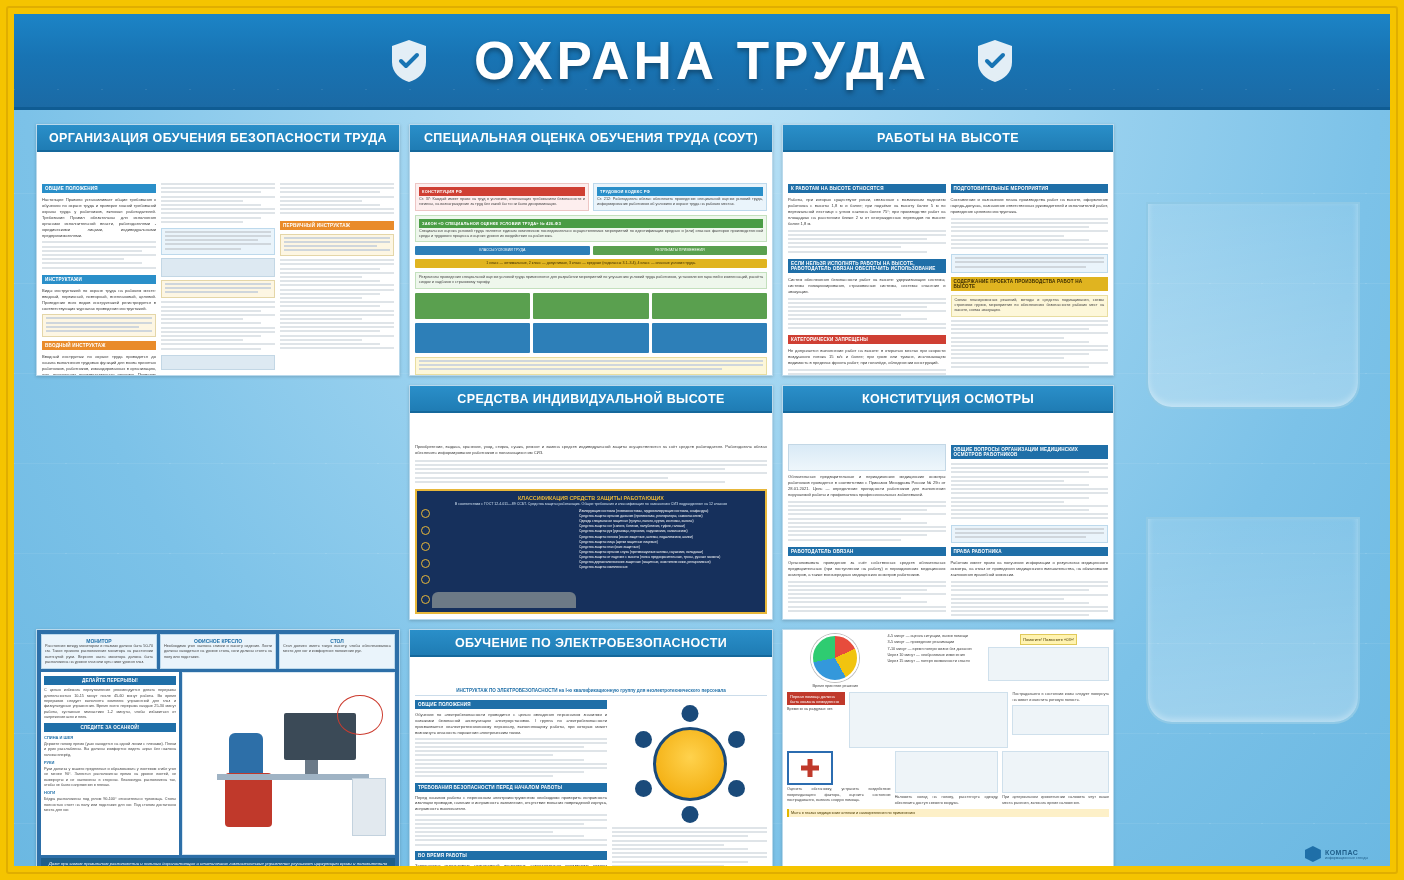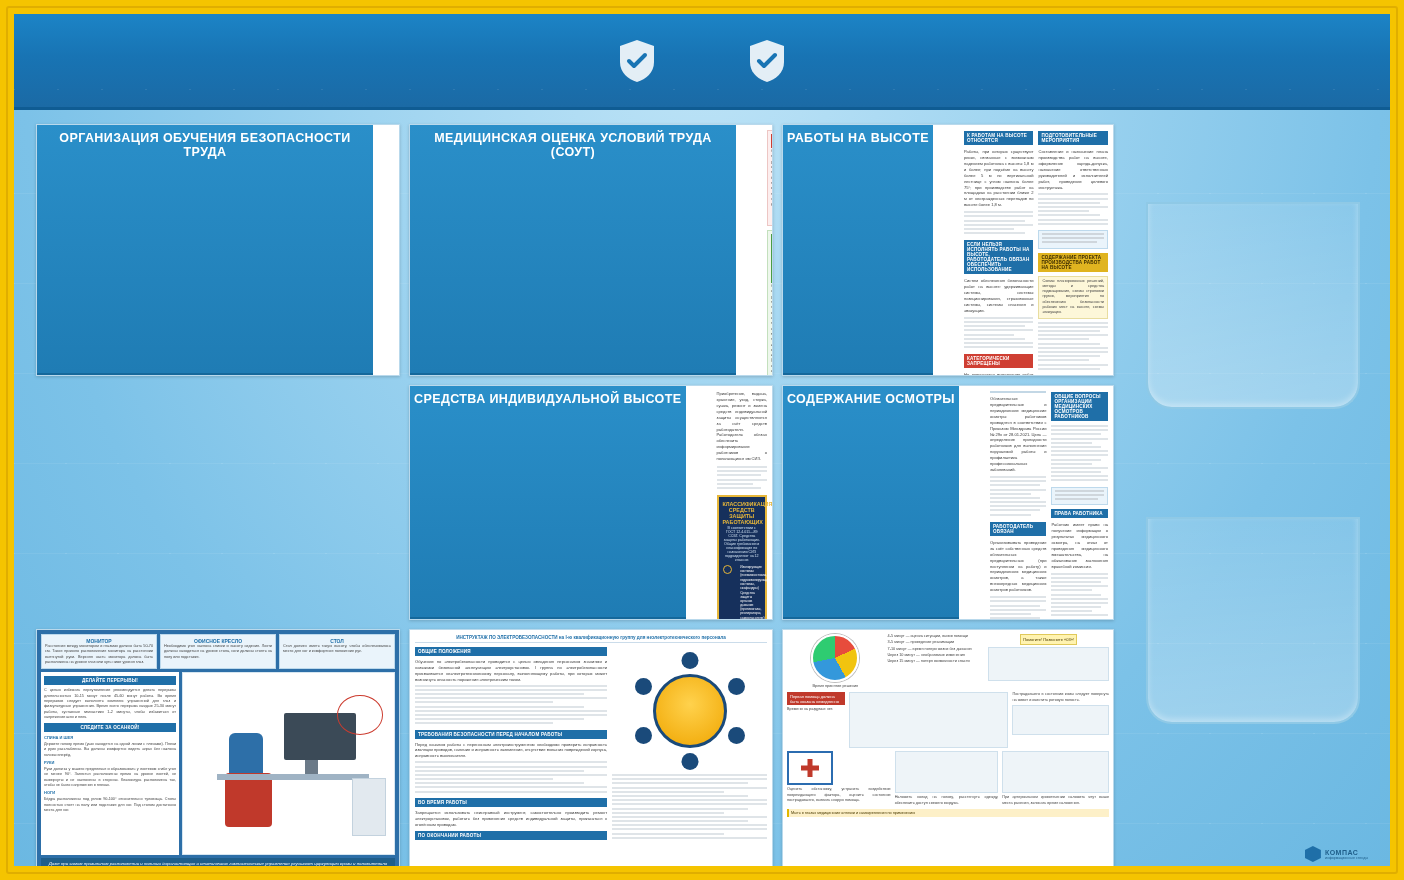--- a/index.html
+++ b/index.html
@@ -70,21 +70,21 @@
     position:absolute;
     left:22px; top:110px;
     width:1110px;
     display:flex; flex-wrap:wrap;
     gap:9px;
   }
   .panel{
     background:#ffffff;
     border:1px solid #b9d9ec;
     box-shadow:0 1px 3px rgba(0,0,0,.18);
-    display:flex; flex-direction:row;
+    display:flex; flex-direction:column;
     overflow:hidden;
     gap:26px;
   }
   .panel > .ptitle{
     background:linear-gradient(180deg,#2a8fc9 0%, #1f7cb4 100%);
     color:#fff; text-align:center;
     font-weight:bold; letter-spacing:.4px;
     padding:6px 4px 5px;
     font-size:12.5px;
     border-bottom:2px solid #15689b;
@@ -197,20 +197,21 @@
     <div class="hexpat"></div>
 
     <div id="header">
       <div class="hex2"></div>
       <div class="shield">
         <svg viewBox="0 0 38 44">
             <path d="M19 1 36 7v16c0 11-8 17-17 20C10 40 2 34 2 23V7z" fill="#ffffff" opacity=".88"></path>
             <path d="M11 22l5 5 11-11" stroke="#1874b4" stroke-width="4" fill="none" stroke-linecap="round" stroke-linejoin="round"></path>
           </svg>
       </div>
+      <h1>ОХРАНА ТРУДА</h1>
       <div class="shield">
         <svg viewBox="0 0 38 44">
             <path d="M19 1 36 7v16c0 11-8 17-17 20C10 40 2 34 2 23V7z" fill="#ffffff" opacity=".88"></path>
             <path d="M11 22l5 5 11-11" stroke="#1874b4" stroke-width="4" fill="none" stroke-linecap="round" stroke-linejoin="round"></path>
           </svg>
       </div>
     </div>
 
     <div class="pocket" id="pocket1"></div>
     <div class="pocket" id="pocket2"></div>
@@ -337,21 +338,21 @@
                   <i></i>
                   <i></i>
                   <i></i>
                 </div>
             </div>
           </div>
         </div>
       </section>
 
       <section class="panel w-b" style="height:252px">
-        <div class="ptitle">МЕДИЦИНСКАЯ ОЦЕНКА УСЛОВИЙ ТРУДА (СОУТ)</div>
+        <div class="ptitle">СПЕЦИАЛЬНАЯ ОЦЕНКА ОБУЧЕНИЯ ТРУДА (СОУТ)</div>
         <div class="pbody" style="padding:5px">
           <div style="display:flex;gap:4px;margin-bottom:4px;">
             <div class="box pink" style="flex:1">
               <div class="lbl red" style="font-size:4px;background:#cf3f33">КОНСТИТУЦИЯ РФ</div>
               <div class="sm">Ст. 37: Каждый имеет право на труд в условиях, отвечающих требованиям безопасности и гигиены, на вознаграждение за труд без какой бы то ни было дискриминации.</div>
             </div>
             <div class="box blue" style="flex:1">
               <div class="lbl" style="font-size:4px">ТРУДОВОЙ КОДЕКС РФ</div>
               <div class="sm">Ст. 212: Работодатель обязан обеспечить проведение специальной оценки условий труда, информирование работников об условиях и охране труда на рабочих местах.</div>
             </div>
@@ -521,21 +522,21 @@
                 <div style="color:#fff;font-size:3.3px;line-height:1.25">Средства защиты от падения с высоты (пояса предохранительные, тросы, ручные захваты)</div>
                 <div style="color:#fff;font-size:3.3px;line-height:1.25">Средства дерматологические защитные (защитные, очистители кожи, репаративные)</div>
                 <div style="color:#fff;font-size:3.3px;line-height:1.25">Средства защиты комплексные</div>
               </div>
             </div>
           </div>
         </div>
       </section>
 
       <section class="panel w-c" style="height:235px">
-        <div class="ptitle">СОДЕРЖАНИЕ ОСМОТРЫ</div>
+        <div class="ptitle">КОНСТИТУЦИЯ ОСМОТРЫ</div>
         <div class="pbody" style="padding:5px">
           <div style="display:flex;gap:5px;height:100%;">
             <div style="flex:1;display:flex;flex-direction:column;gap:3px;">
               <div class="imgbox" style="height:52px;background:linear-gradient(180deg,#d9eaf6,#eef6fb)"></div>
               <div class="tt">Обязательные предварительные и периодические медицинские осмотры работников проводятся в соответствии с Приказом Минздрава России № 29н от 28.01.2021. Цель — определение пригодности работников для выполнения поручаемой работы и профилактика профессиональных заболеваний.</div>
               <div class="fakelines">
                   <i></i>
                   <i></i>
                   <i></i>
                   <i></i>
@@ -645,20 +646,21 @@
               <div style="position:absolute;left:16%;top:56%;width:72%;height:3%;background:#9fb3c4;"></div>
               <div style="position:absolute;right:4%;top:58%;width:16%;height:32%;background:#e2e9ef;border:1px solid #c3d2de;"></div>
               <div style="position:absolute;right:5%;top:12%;width:22%;height:22%;border:1px solid #cc3b2e;border-radius:50%;"></div>
             </div>
           </div>
           <div style="background:#1f5e8a;color:#fff;" class="footnote">Даже при самом правильном расположении и наличии дорогостоящих и статических гимнастические упражнения улучшают циркуляцию крови и положительно влияют на здоровье</div>
         </div>
       </section>
 
       <section class="panel w-b" style="height:250px">
+        <div class="ptitle">ОБУЧЕНИЕ ПО ЭЛЕКТРОБЕЗОПАСНОСТИ</div>
         <div class="pbody" style="padding:5px;display:flex;flex-direction:column;gap:3px;">
           <div style="text-align:center;font-size:4.6px;font-weight:bold;color:#1f6fa8;border-bottom:1px solid #cbdcea;padding-bottom:2px;">ИНСТРУКТАЖ ПО ЭЛЕКТРОБЕЗОПАСНОСТИ на I-ю квалификационную группу для неэлектротехнического персонала</div>
           <div style="display:flex;gap:5px;flex:1;">
             <div style="flex:1;display:flex;flex-direction:column;gap:2px;">
               <div class="lbl" style="background:#1f6fa8">ОБЩИЕ ПОЛОЖЕНИЯ</div>
               <div class="tt">Обучение по электробезопасности проводится с целью овладения персоналом знаниями и навыками безопасной эксплуатации электроустановок. I группа по электробезопасности присваивается неэлектротехническому персоналу, выполняющему работы, при которых может возникнуть опасность поражения электрическим током.</div>
               <div class="fakelines">
                   <i></i>
                   <i></i>
                   <i></i>

